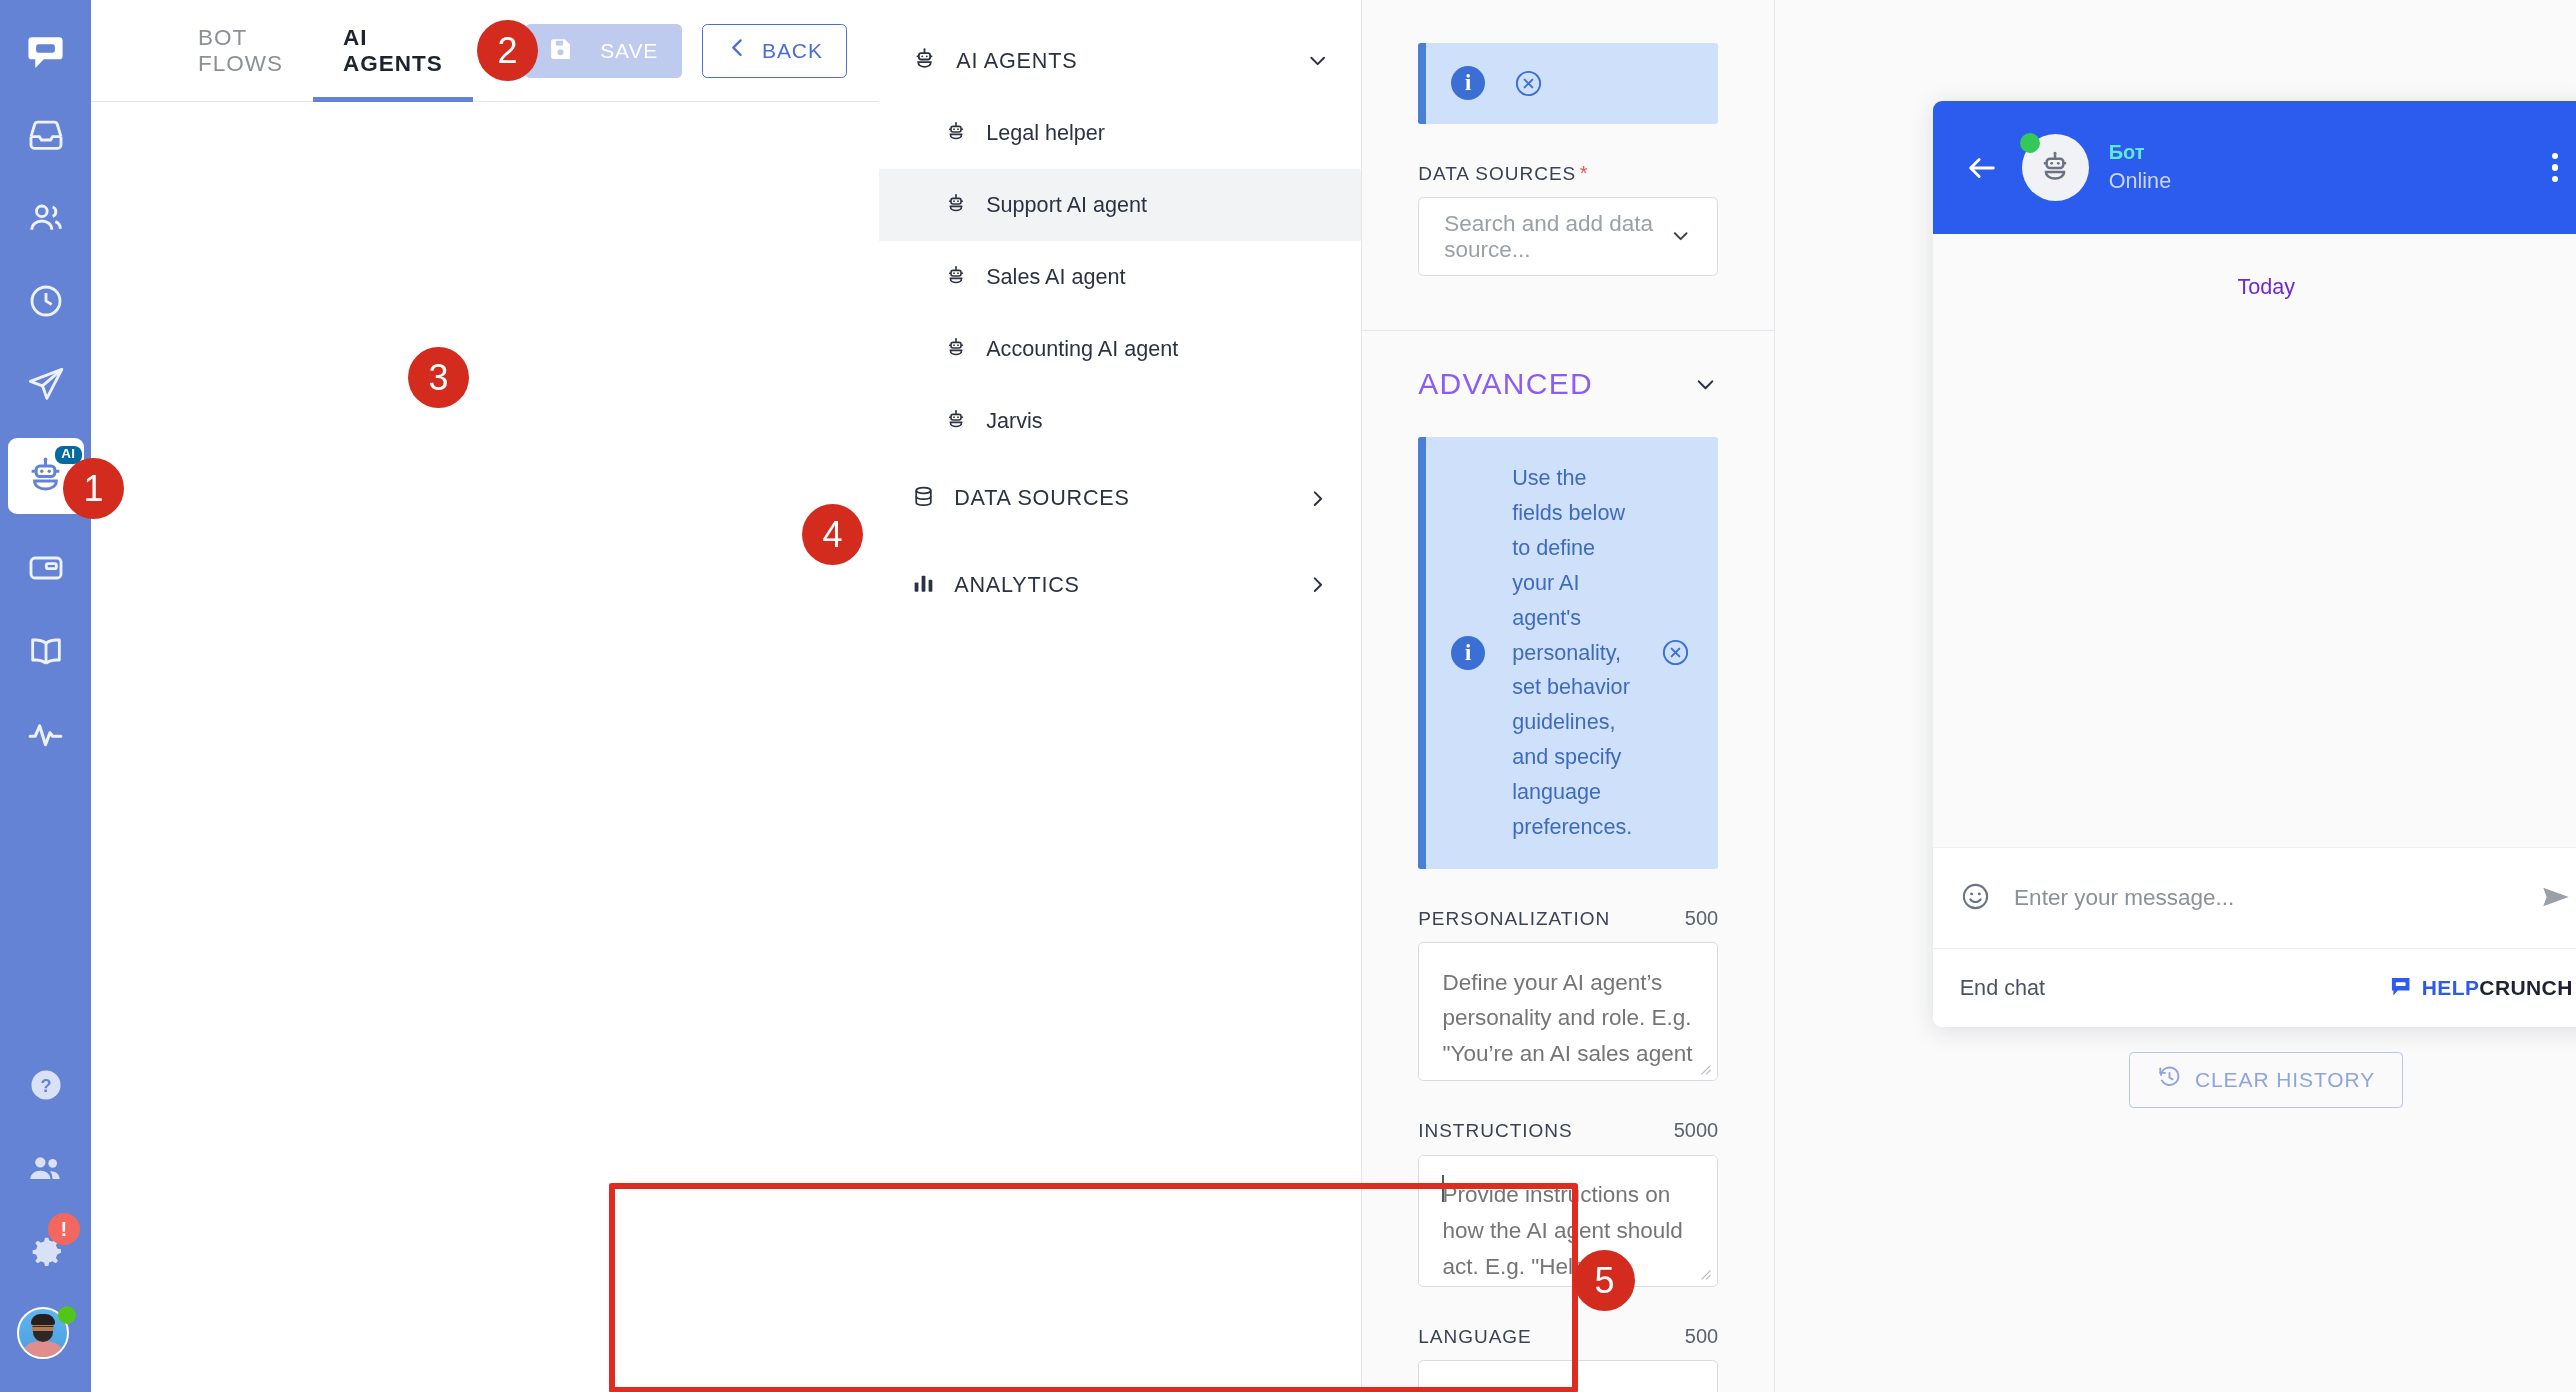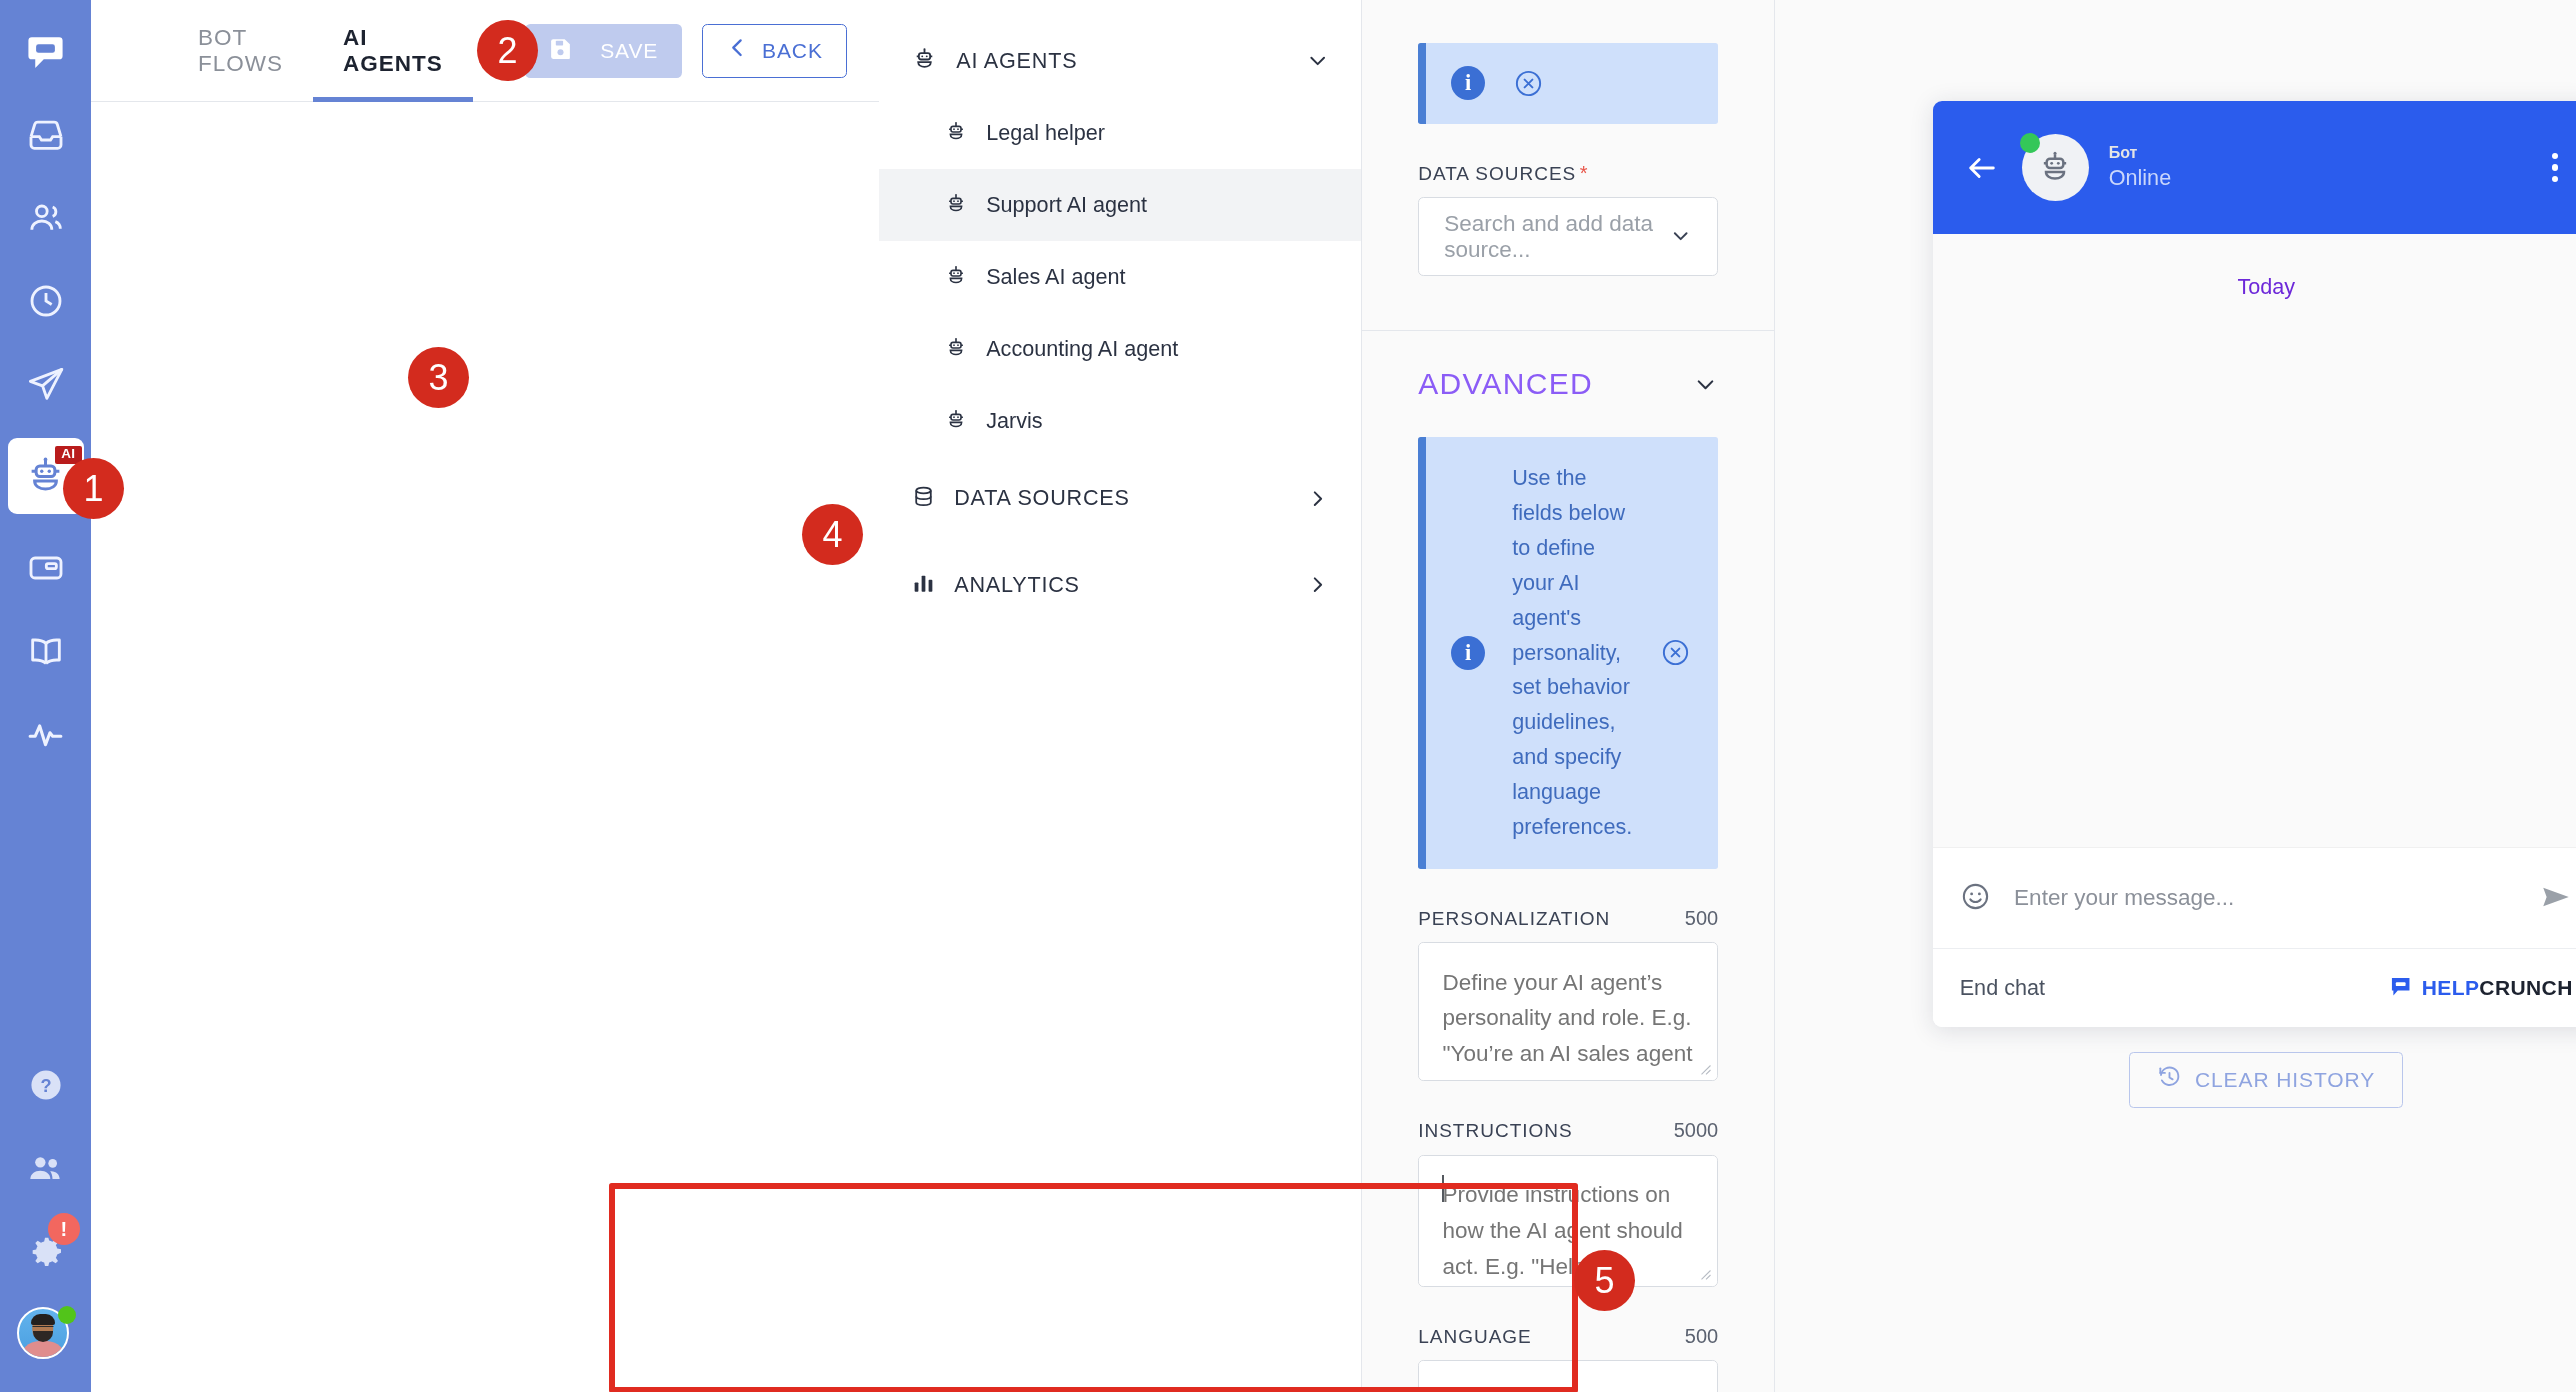--- a/index.html
+++ b/index.html
@@ -19,22 +19,22 @@
   .rail-icon {
     width: 58px; height: 58px; margin-top: 25px;
     display: flex; align-items: center; justify-content: center;
     position: relative; border-radius: 7.2px;
   }
   .rail-icon svg { display: block; }
   .rail-icon.active { background: #ffffff; width: 76px; height: 76px; border-radius: 9px; }
   .rail-spacer { flex: 1 1 auto; }
   .ai-chip {
     position: absolute; top: 7.2px; right: 1.8px;
-    background: #b91c1c; color: #fff; font-size: 13.5px; font-weight: 700;
-    border-radius: 2px; padding: 1.8px 6.3px; line-height: 1.1; letter-spacing: 0.3px;
+    background: #0369a1; color: #fff; font-size: 13.5px; font-weight: 700;
+    border-radius: 8px; padding: 1.8px 6.3px; line-height: 1.1; letter-spacing: 0.3px;
   }
   .gear-badge {
     position: absolute; top: -9px; right: -5.4px; width: 32px; height: 32px;
     border-radius: 50%; background: #f2675f; color: #fff;
     display:flex; align-items:center; justify-content:center;
     font-size: 20px; font-weight: 700; line-height: 1;
   }
   .avatar-wrap { width: 58px; height: 58px; margin-top: 21.6px; margin-bottom: 27px; position: relative; }
   .avatar {
     width: 52px; height: 52px; border-radius: 50%;
@@ -189,21 +189,21 @@
   .chat-head {
     height: 133px; background:#2b5ced; display:flex; align-items:center;
     padding: 0 29px; gap: 20px; flex:0 0 133px;
   }
   .chat-back { width: 40px; height: 40px; display:flex; align-items:center; justify-content:center; cursor:pointer; }
   .bot-av { width: 67px; height: 67px; border-radius:50%; background:#f0f2f5; position:relative;
     display:flex; align-items:center; justify-content:center; flex:0 0 67px; }
   .bot-av .online { position:absolute; left:-1.8px; top:-0.9px; width:20px; height:20px;
     border-radius:50%; background:#34c759; }
   .chat-names { display:flex; flex-direction:column; gap: 3.6px; flex:1 1 auto; }
-  .chat-name { color:#e5e5e5; font-size: 16px; font-weight:700; }
+  .chat-name { color:#5eead4; font-size: 20px; font-weight:700; }
   .chat-status { color:#c9d6fb; font-size: 21.6px; }
   .chat-kebab { width:32px; height:40px; display:flex; flex-direction:column;
     align-items:center; justify-content:center; gap:5.4px; cursor:pointer; }
   .chat-kebab i { width:6.3px; height:6.3px; border-radius:50%; background:#fff; display:block; }
   .chat-body { flex:1 1 auto; background:#fafafa; padding-top: 40px; text-align:center; }
   .chat-day { color:#6d28d9; font-size: 21.6px; }
   .chat-input {
     height: 101px; background:#fff; display:flex; align-items:center;
     padding: 0 27px; gap: 23.4px; border-top: 0.9px solid #f0f0f0; flex:0 0 101px;
   }

